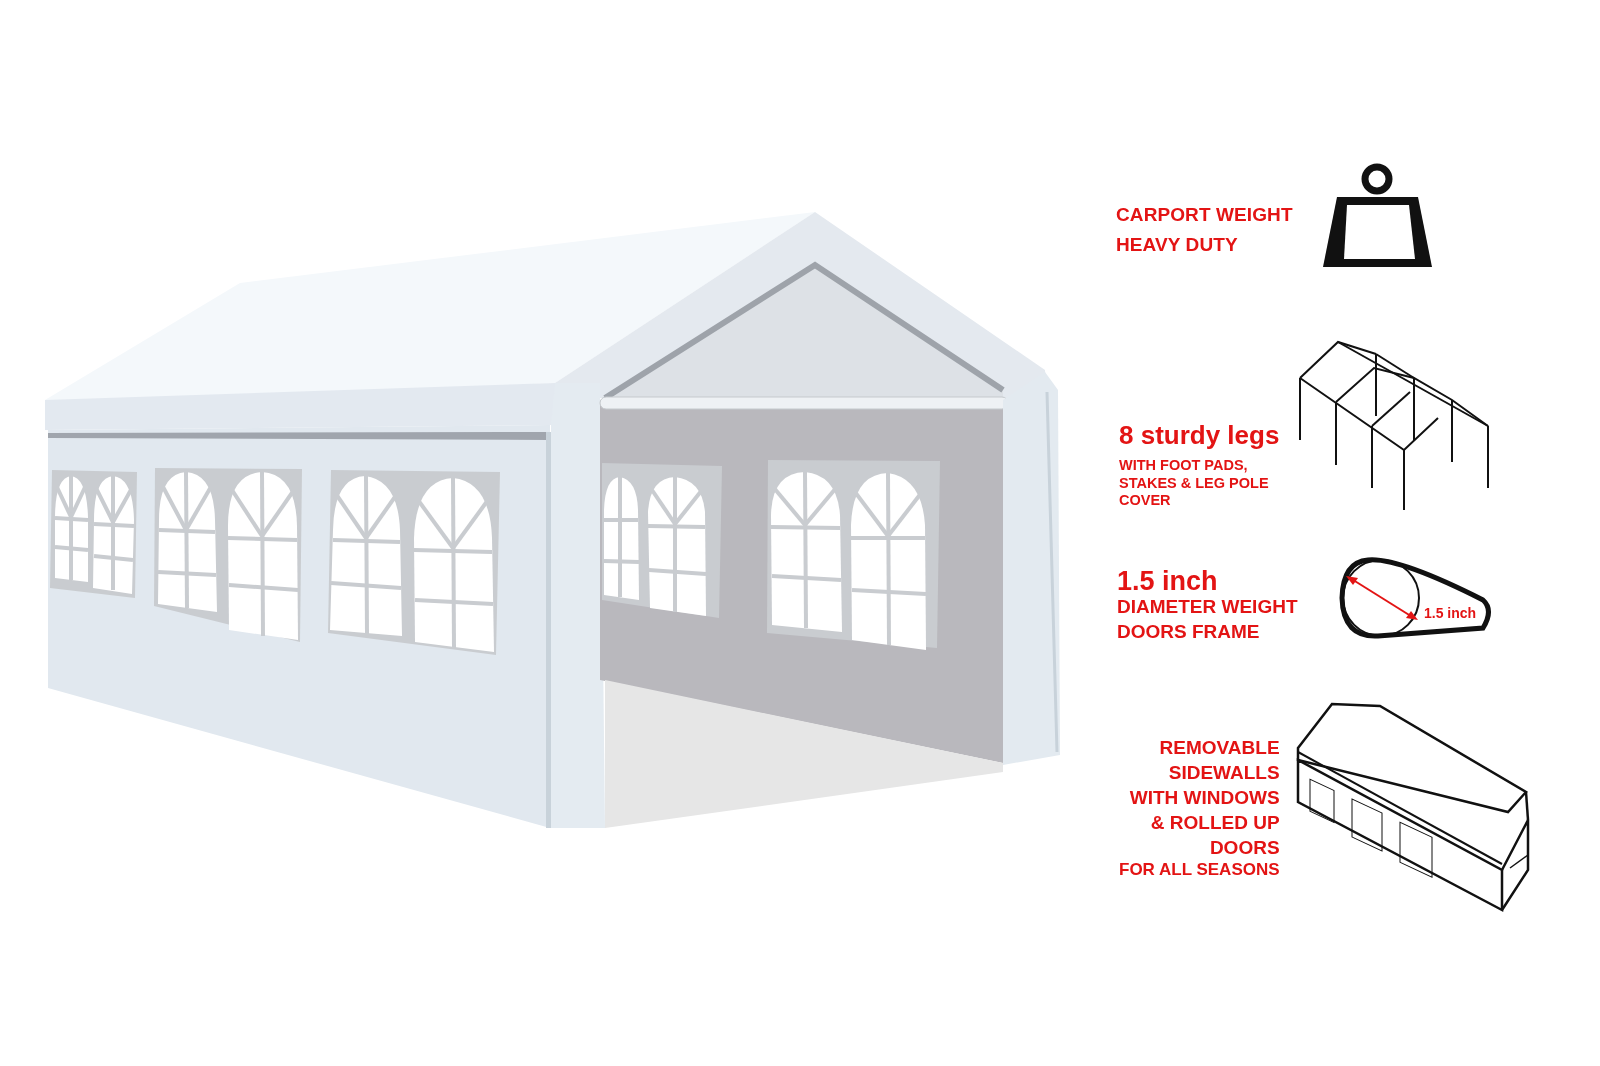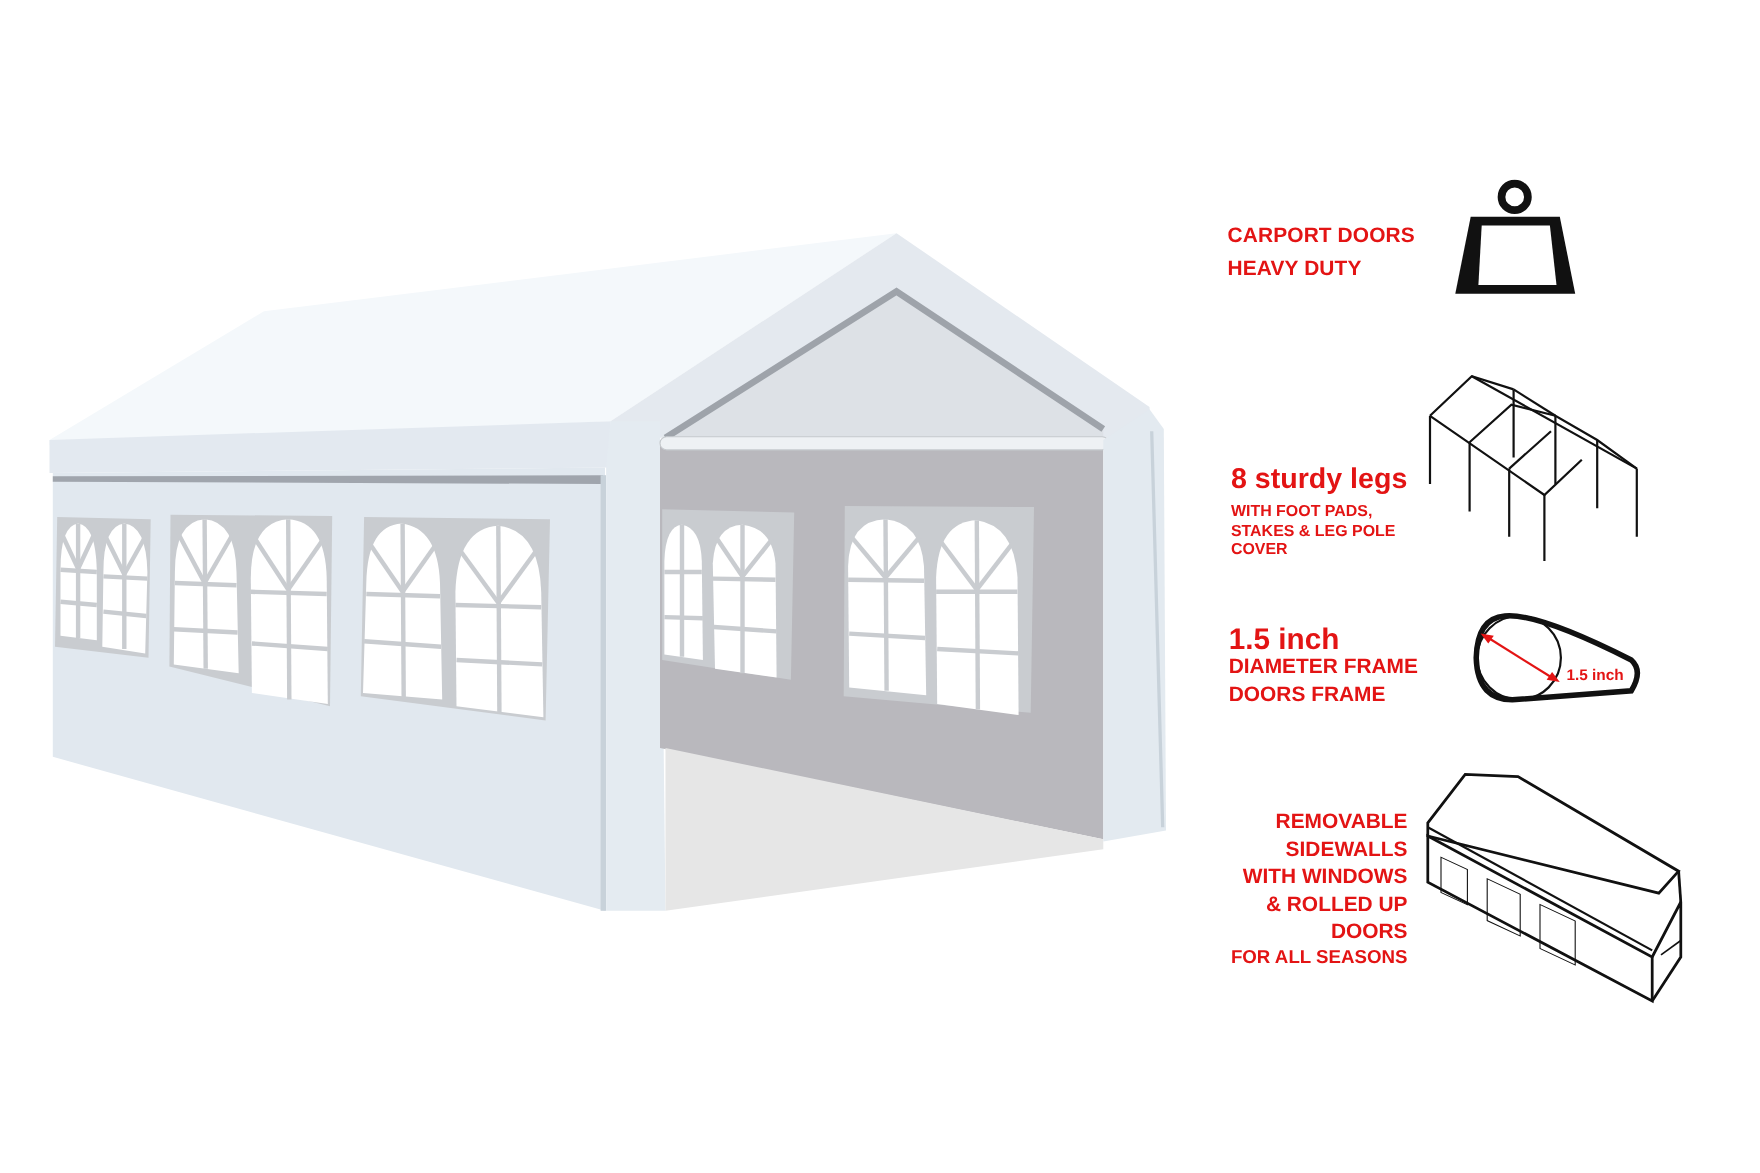--- a/index.html
+++ b/index.html
@@ -132,21 +132,21 @@
         <line x1="836" y1="488" x2="805" y2="525"></line>
       <line x1="888" y1="473" x2="889" y2="645"></line>
         <line x1="851" y1="538" x2="925" y2="538"></line>
         <line x1="852" y1="590" x2="926" y2="594"></line>
       <line x1="855" y1="492" x2="888" y2="536"></line>
         <line x1="922" y1="492" x2="888" y2="536"></line>
     </g>
   </svg>
 
   <div class="feature-text f1">
-    <span class="line">CARPORT DOORS</span>
+    <span class="line">CARPORT WEIGHT</span>
     <span class="line">HEAVY DUTY</span>
   </div>
   <svg class="icon" style="left:1320px;top:163px" width="115" height="108" viewBox="0 0 115 108">
     <circle cx="57" cy="16" r="12" fill="none" stroke="#111" stroke-width="7"></circle>
     <polygon points="17,34 98,34 112,104 3,104" fill="#111"></polygon>
     <polygon points="27,42 89,42 95,96 24,96" fill="#ffffff"></polygon>
   </svg>
 
   <div class="feature-text f2">
     <span class="line big">8 sturdy legs</span>
@@ -166,21 +166,21 @@
     <line x1="76" y1="96" x2="76" y2="158"></line>
     <line x1="108" y1="120" x2="108" y2="182"></line>
     <line x1="80" y1="24" x2="80" y2="86"></line>
     <line x1="118" y1="48" x2="118" y2="110"></line>
     <line x1="156" y1="70" x2="156" y2="132"></line>
     <line x1="192" y1="96" x2="192" y2="158"></line>
   </svg>
 
   <div class="feature-text f3">
     <span class="line big">1.5 inch</span>
-    <span class="line mid">DIAMETER FRAME</span>
+    <span class="line mid">DIAMETER WEIGHT</span>
     <span class="line mid">DOORS FRAME</span>
   </div>
   <svg class="icon" style="left:1338px;top:552px" width="155" height="90" viewBox="0 0 155 90">
     <path d="M30,8 Q60,5 145,48 Q156,58 145,76 L40,84 Q5,86 4,46 Q5,10 30,8 Z" fill="none" stroke="#111" stroke-width="5"></path>
     <circle cx="43" cy="46" r="38" fill="none" stroke="#111" stroke-width="2"></circle>
     <line x1="12" y1="26" x2="76" y2="66" stroke="#e31414" stroke-width="2"></line>
     <polygon points="8,24 20,26 15,33" fill="#e31414"></polygon>
     <polygon points="80,68 68,66 73,59" fill="#e31414"></polygon>
     <text class="pipe-label" x="86" y="66">1.5 inch</text>
   </svg>

